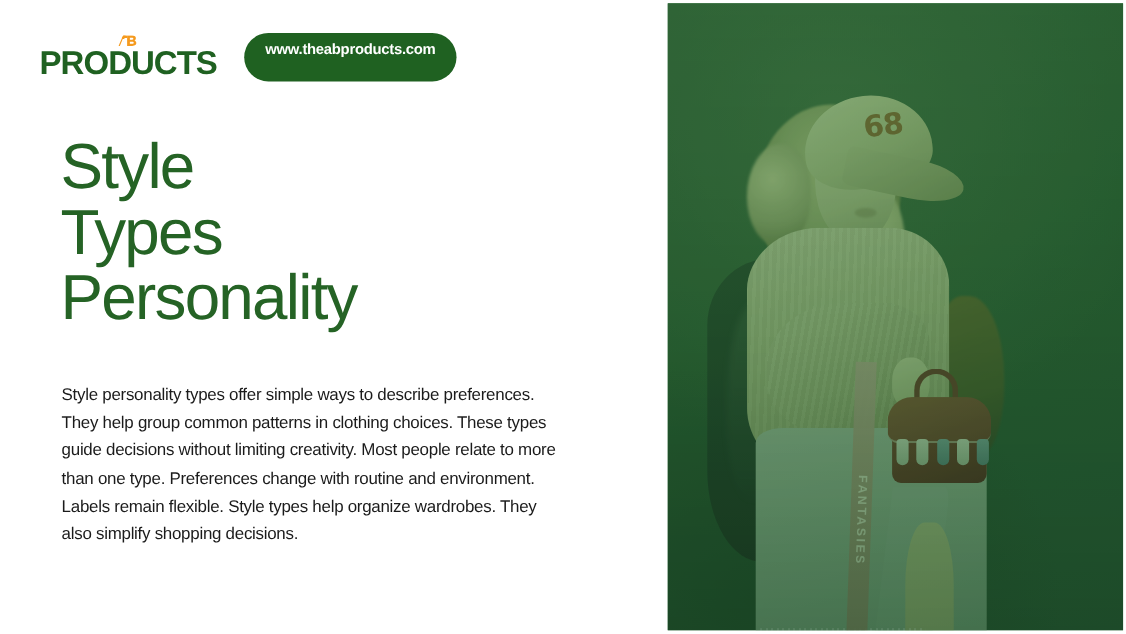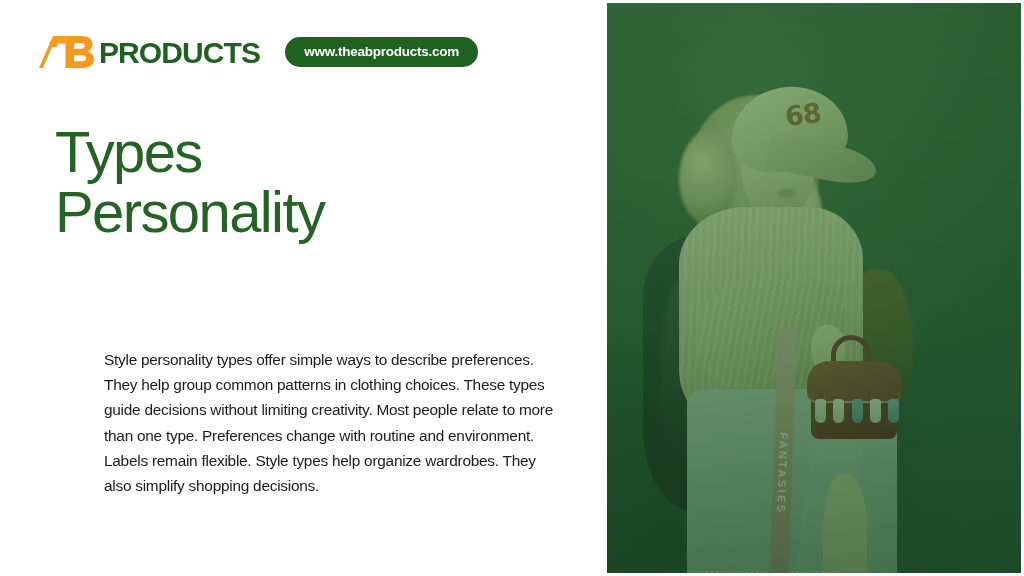--- a/index.html
+++ b/index.html
@@ -42,20 +42,21 @@
     top: 32px;
     display: flex;
     align-items: center;
     height: 40px;
   }
 
   .logo-lockup {
     display: flex;
     align-items: center;
     height: 40px;
+    flex-direction: column;
   }
 
   .logo-mark {
     display: block;
     width: 62px;
     height: 34px;
     margin-right: 1px;
   }
 
   .logo-word {
@@ -67,21 +68,21 @@
     line-height: 1;
     position: relative;
     top: 1px;
   }
 
   .url-pill {
     margin-left: 25px;
     background: #1F6121;
     color: #ffffff;
     border-radius: 999px;
-    padding: 8px 19px 9px 19px;
+    padding: 8px 19px 23px 19px;
     font-size: 13.5px;
     font-weight: bold;
     letter-spacing: -0.25px;
     line-height: 1;
     white-space: nowrap;
     cursor: pointer;
   }
 
   
   .headline {
@@ -100,21 +101,20 @@
   
   .body-copy {
     position: absolute;
     left: 56px;
     top: 347px;
     width: 460px;
     color: #1b1b1b;
     font-size: 15.4px;
     line-height: 25.2px;
     letter-spacing: -0.25px;
-    margin-left: 48px;
   }
 
   
   .right-pane {
     position: absolute;
     left: 607px;
     top: 3px;
     width: 414px;
     height: 570px;
     background: #2C6B38;
@@ -452,20 +452,21 @@
           <path d="M38.0 8.0 L45.0 8.0 C47.4 8.0 48.6 9.1 48.6 10.8 C48.6 12.6 47.4 13.7 45.0 13.7 L38.0 13.7 Z" fill="#FFFFFF"></path>
           <path d="M38.0 20.2 L46.0 20.2 C48.6 20.2 49.9 21.4 49.9 23.2 C49.9 25.1 48.6 26.2 46.0 26.2 L38.0 26.2 Z" fill="#FFFFFF"></path>
         </svg>
         <span class="logo-word">PRODUCTS</span>
       </div>
 
       <div class="url-pill">www.theabproducts.com</div>
     </div>
 
     <h1 class="headline">
+      <span class="hl-line">Style</span>
       <span class="hl-line">Types</span>
       <span class="hl-line">Personality</span>
     </h1>
 
     <p class="body-copy">Style personality types offer simple ways to describe preferences. They help group common patterns in clothing choices. These types guide decisions without limiting creativity. Most people relate to more than one type. Preferences change with routine and environment. Labels remain flexible. Style types help organize wardrobes. They also simplify shopping decisions.</p>
   </div>
 
   <div class="right-pane">
     <div class="photo-stage">
       <div class="photo-bg"></div>

